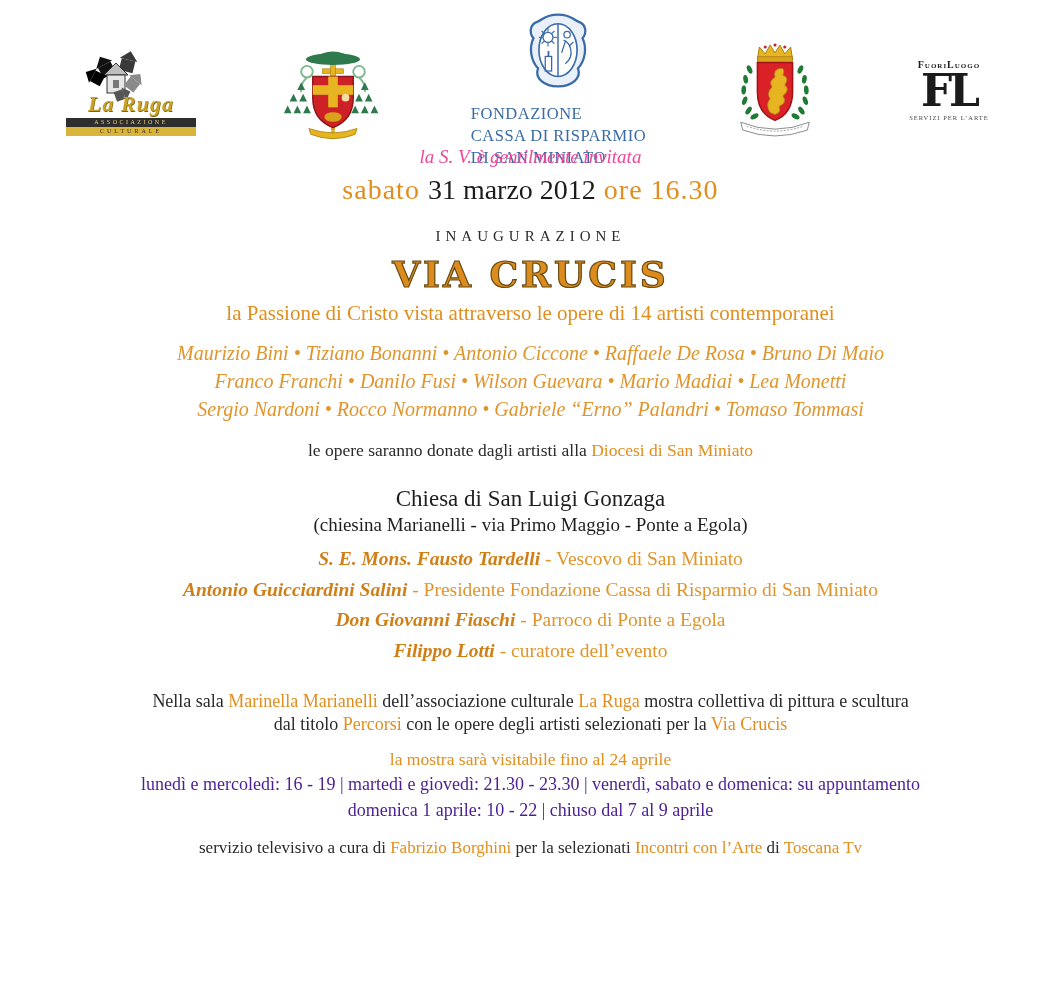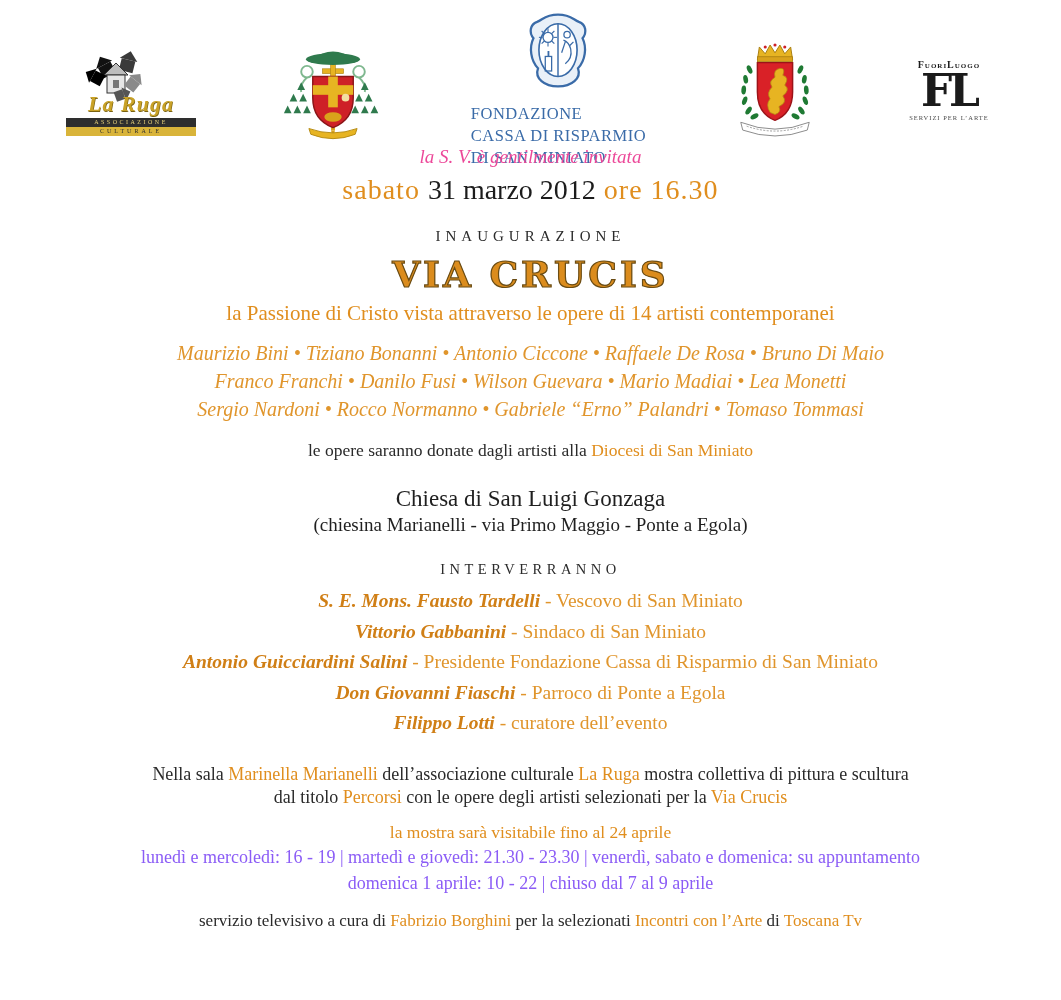--- a/index.html
+++ b/index.html
@@ -44,21 +44,21 @@
   .artists{margin-top:13px;font-style:italic;font-size:20px;color:#E0952C;line-height:28px;}
   .donation{margin-top:17px;font-size:17.5px;color:#2a2a2a;}
   .hl{color:#E08E1E;}
   .venue{margin-top:25px;font-size:23px;color:#1f1f1f;}
   .venue-detail{margin-top:2px;font-size:19px;color:#1f1f1f;}
   .interv{margin-top:25px;font-size:14.5px;letter-spacing:4.5px;color:#2b2b2b;}
   .speakers{margin-top:8px;font-size:19.5px;line-height:30.5px;color:#E0952C;}
   .sp-name{font-weight:bold;font-style:italic;color:#D07F16;}
   .para{margin-top:24px;font-size:18px;line-height:23px;color:#2a2a2a;}
   .visit{margin-top:13px;font-size:17.5px;color:#E08E1E;}
-  .hours{margin-top:1px;font-size:18px;line-height:26px;color:#8b5cf6;}
+  .hours{margin-top:1px;font-size:18px;line-height:26px;color:#4c1d95;}
   .tv{margin-top:15px;font-size:17px;color:#2a2a2a;}
 </style>
 </head>
 <body>
 
 <div class="page">
 
   <div class="logos">
 
     <div class="logo laruga">
@@ -205,25 +205,23 @@
     <div>Maurizio Bini • Tiziano Bonanni • Antonio Ciccone • Raffaele De Rosa • Bruno Di Maio</div>
     <div>Franco Franchi • Danilo Fusi • Wilson Guevara • Mario Madiai • Lea Monetti</div>
     <div>Sergio Nardoni • Rocco Normanno • Gabriele “Erno” Palandri • Tomaso Tommasi</div>
   </div>
 
   <div class="donation"><span>le opere saranno donate dagli artisti alla </span><span class="hl">Diocesi di San Miniato</span></div>
 
   <div class="venue">Chiesa di San Luigi Gonzaga</div>
   <div class="venue-detail">(chiesina Marianelli - via Primo Maggio - Ponte a Egola)</div>
 
-  <div class="interv">INTERVERRANNO</div>
 
   <div class="speakers">
     <div><span class="sp-name">S. E. Mons. Fausto Tardelli</span><span> - </span><span>Vescovo di San Miniato</span></div>
-    <div><span class="sp-name">Vittorio Gabbanini</span><span> - </span><span>Sindaco di San Miniato</span></div>
     <div><span class="sp-name">Antonio Guicciardini Salini</span><span> - </span><span>Presidente Fondazione Cassa di Risparmio di San Miniato</span></div>
     <div><span class="sp-name">Don Giovanni Fiaschi</span><span> - </span><span>Parroco di Ponte a Egola</span></div>
     <div><span class="sp-name">Filippo Lotti</span><span> - </span><span>curatore dell’evento</span></div>
   </div>
 
   <div class="para">
     <div><span>Nella sala </span><span class="hl">Marinella Marianelli</span><span> dell’associazione culturale </span><span class="hl">La Ruga</span><span> mostra collettiva di pittura e scultura</span></div>
     <div><span>dal titolo </span><span class="hl">Percorsi</span><span> con le opere degli artisti selezionati per la </span><span class="hl">Via Crucis</span></div>
   </div>
 

